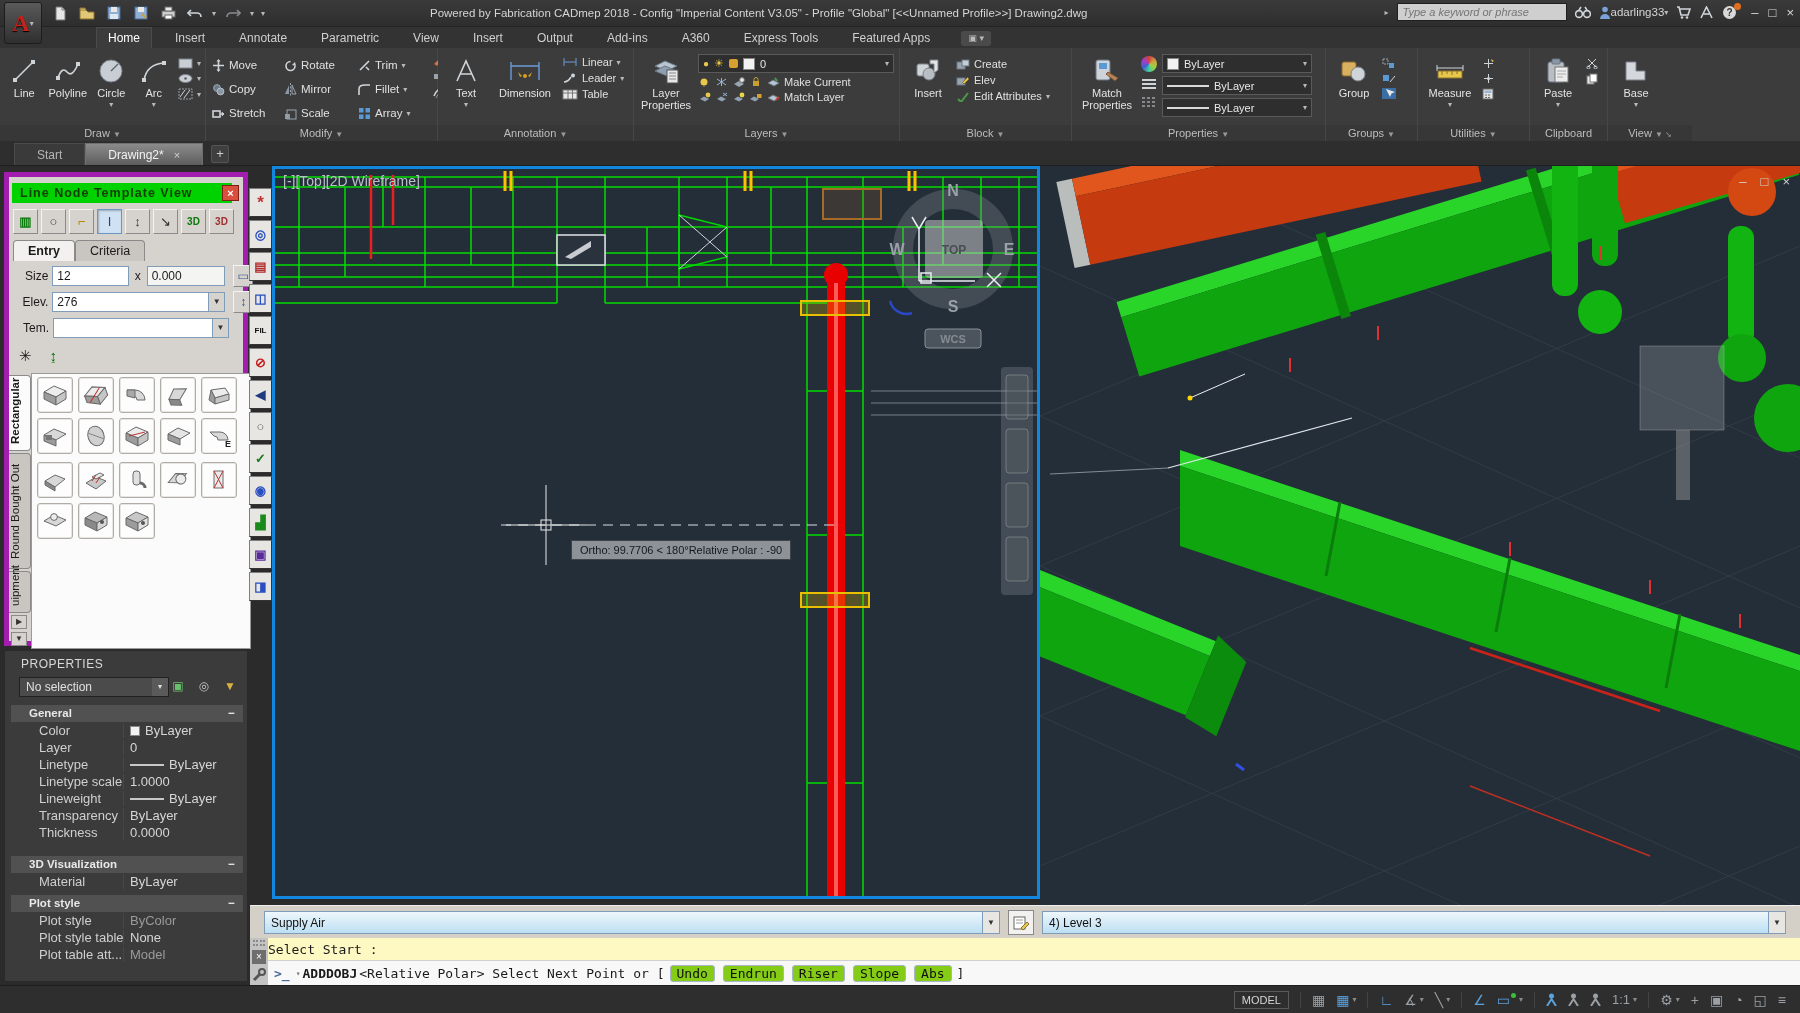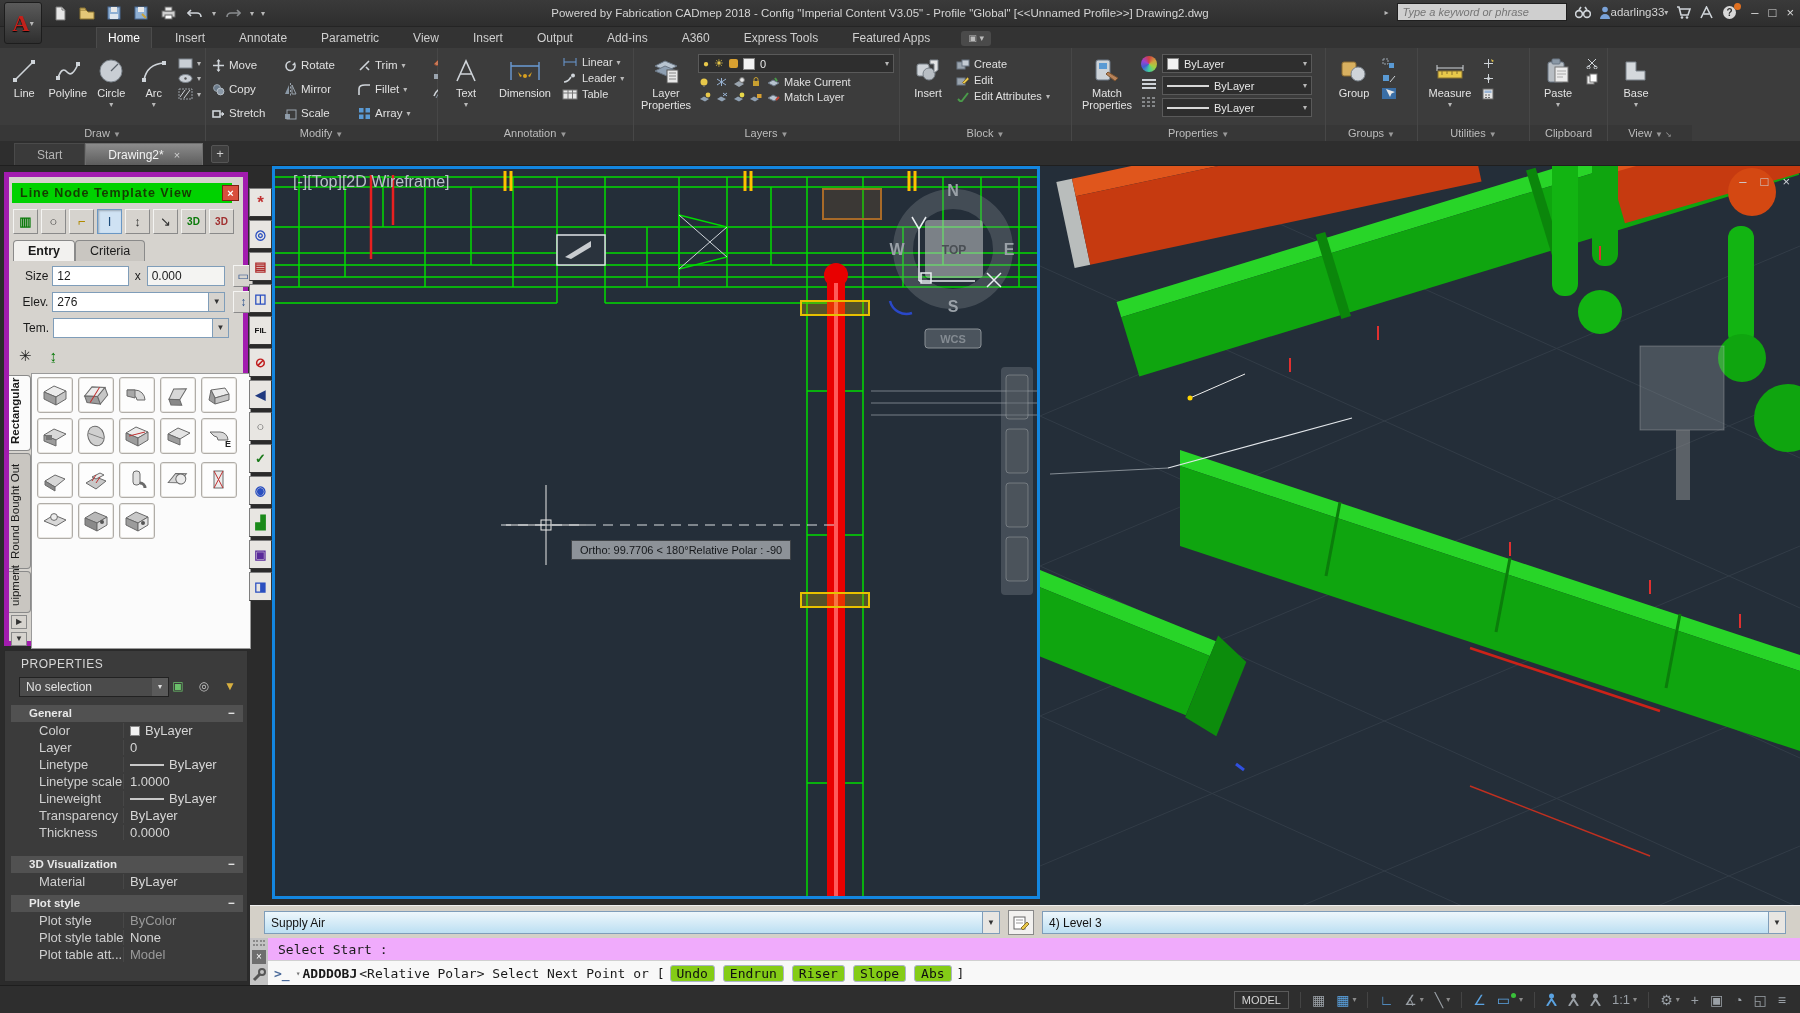--- a/index.html
+++ b/index.html
@@ -11,21 +11,21 @@
     background:linear-gradient(#3a3a3a,#2e2e2e); border-bottom:1px solid #242424; }
   .alogo { position:absolute; left:4px; top:2px; width:38px; height:42px; z-index:30;
     background:linear-gradient(#5a5a5a,#2f2f2f); border:1px solid #1d1d1d; border-radius:3px;
     display:flex; align-items:center; justify-content:center; }
   .alogo .a { font-size:24px; font-weight:bold; color:#c2221c; text-shadow:0 1px 1px #000;
     font-family:"Liberation Serif", serif; }
   .qat { position:absolute; left:50px; top:3px; display:flex; gap:7px; align-items:center; }
   .qbtn { width:20px; height:20px; display:flex; align-items:center; justify-content:center; border-radius:2px; }
   .qbtn svg { display:block; }
   .tb-title { position:absolute; left:430px; top:0; width:900px; height:26px; line-height:26px;
-    text-align:center; color:#d5d5d5; font-size:11.5px; white-space:nowrap; overflow:hidden; }
+    color:#d5d5d5; font-size:11.5px; white-space:nowrap; overflow:hidden; }
   .infocenter { position:absolute; right:6px; top:3px; display:flex; align-items:center; gap:8px; }
   .ic-search { width:170px; height:18px; background:#cfcfcf; border:1px solid #1f1f1f;
     font-style:italic; color:#6a6a6a; font-size:11px; padding:0 5px; font-family:"Liberation Sans",sans-serif; }
   .ic-user { display:flex; align-items:center; gap:0; color:#d5d5d5; font-size:11.5px; }
   .winbtns { display:flex; gap:10px; color:#d9d9d9; font-size:13px; margin-left:6px; }
   .winbtns span { cursor:default; }
 
   
   .ribtabs { position:absolute; left:0; top:27px; width:1800px; height:21px; background:#333333;
     display:flex; align-items:flex-end; padding-left:96px; gap:12px; }
@@ -145,21 +145,21 @@
   .vtb:nth-child(9) span{color:#1a7a1a;}
   .vtb:nth-child(10) span{color:#2a4fc0;}
   .vtb:nth-child(11) span{color:#1a8a1a;}
   .vtb:nth-child(12) span{color:#5a2a9a;}
   .vtb:nth-child(13) span{color:#2a4fc0;}
 
   
   .vp-left { position:absolute; left:272px; top:166px; width:768px; height:733px;
     border:3px solid #1386e0; background:#242e39; }
   .vp-left-inner { position:relative; width:762px; height:727px; overflow:hidden; }
-  .vp-label { position:absolute; left:18px; top:4px; color:#b9c0c8; font-size:16px; z-index:5; }
+  .vp-label { position:absolute; left:8px; top:4px; color:#b9c0c8; font-size:14px; z-index:5; }
   .vp-right { position:absolute; left:1040px; top:166px; width:760px; height:739px; background:#242e39; overflow:hidden; }
   .vp-ctrl { position:absolute; right:10px; top:8px; display:flex; gap:14px; color:#cfd4d9; font-size:13px; z-index:6; }
   .tooltip { position:absolute; left:296px; top:371px; background:rgba(148,152,157,0.95);
     border:1px solid #3f4347; color:#15181b; font-size:11px; padding:3px 8px; white-space:nowrap; z-index:6; }
 
   
   .combobar { position:absolute; left:250px; top:905px; width:1550px; height:33px; background:#d4d0c8;
     border-top:1px solid #efefef; }
   .svc { position:absolute; left:14px; top:5px; width:736px; height:23px; border:1px solid #7f9db9;
     background:linear-gradient(#eef7fc,#bcdff2); color:#111; font-size:12px; display:flex; align-items:center;
@@ -170,23 +170,23 @@
     border:1px solid #8a8a8a; display:flex; align-items:center; justify-content:center; }
   .lvl { position:absolute; left:792px; top:5px; width:744px; height:23px; border:1px solid #7f9db9;
     background:linear-gradient(#eef7fc,#bcdff2); color:#111; font-size:12px; display:flex; align-items:center;
     padding-left:6px; }
 
   .cmd { position:absolute; left:250px; top:938px; width:1550px; height:47px; background:#f2f2f2; }
   .cmd-grip { position:absolute; left:0; top:0; width:18px; height:47px; background:#c3c3c3;
     display:flex; flex-direction:column; align-items:center; gap:4px; padding-top:2px; }
   .cmd-x { width:14px; height:14px; background:#6e6e6e; color:#fff; font-size:10px; text-align:center;
     line-height:14px; }
-  .cmd-hist { position:absolute; left:18px; top:0; right:0; height:23px; background:#f0abfc;
+  .cmd-hist { position:absolute; left:18px; top:0; right:0; height:23px; background:#fef9c3;
     border-bottom:1px solid #d0d0d0; color:#1a1a1a; font-family:"DejaVu Sans Mono", monospace; font-size:13px;
-    line-height:23px; padding-left:10px; }
+    line-height:23px; padding-left:0; }
   .cmd-line { position:absolute; left:18px; top:23px; right:0; height:24px; background:#f8f8f8;
     display:flex; align-items:center; color:#1a1a1a; font-family:"DejaVu Sans Mono", monospace; font-size:13px;
     padding-left:6px; gap:2px; }
   .cmd-line .pr { color:#4a6a9a; font-weight:bold; margin-right:4px; }
   .cmd-line b { font-weight:bold; }
   .copt { background:#84cc16; border:1px solid #aab4c8; border-radius:3px; padding:0 6px; margin:0 3px;
     color:#101010; }
 
   
   .statusbar { position:absolute; left:0; top:985px; width:1800px; height:28px; background:#2e2e2e;
@@ -624,21 +624,21 @@
               <rect x="1" y="3" width="8" height="7" fill="#9aa4ae" stroke="#6a7684"></rect>
               <rect x="6" y="1" width="7" height="6" fill="#c4ccd4" stroke="#6a7684"></rect>
             </svg>
             <span>Create</span>
           </div>
         <div class="srow">
             <svg width="14" height="11">
               <rect x="1" y="3" width="8" height="7" fill="#9aa4ae" stroke="#6a7684"></rect>
               <path d="M8 9 l5 -5 l-1.5 -1.5 l-5 5z" fill="#e8c84a" stroke="#8a7330"></path>
             </svg>
-            <span>Edit</span>
+            <span>Elev</span>
           </div>
         <div class="srow">
             <svg width="14" height="11">
               <path d="M2 8 l3 3 l7 -9" stroke="#4a9a4a" fill="none" stroke-width="2"></path>
             </svg>
             <span>Edit Attributes</span> 
             <span class="dnarrow">▾</span>
           </div>
       </div>
     </div>

